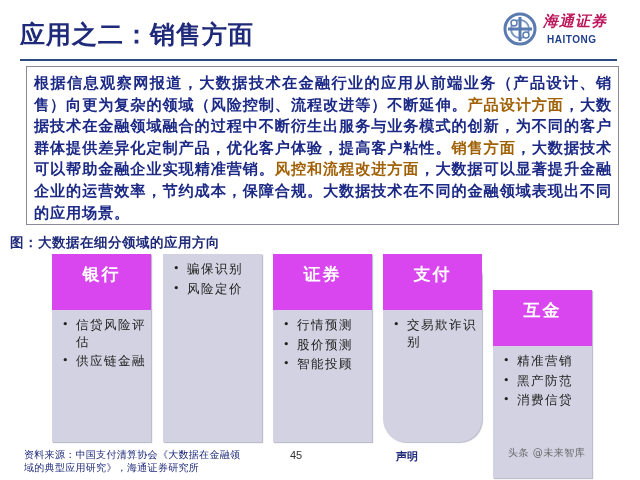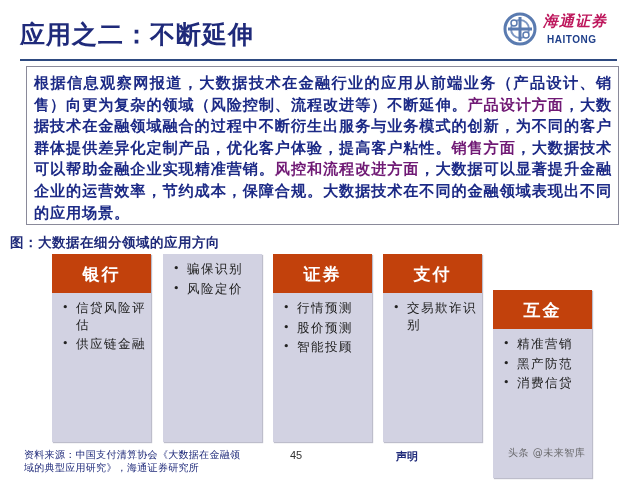--- a/index.html
+++ b/index.html
@@ -31,31 +31,31 @@
     .logo-en {
       position: absolute; left: 44px; top: 24px; font-size: 10px; font-weight: bold;
       color: #1f3f8a; font-family: "Liberation Sans", sans-serif; letter-spacing: 0.5px;
     }
     .textbox {
       position: absolute; left: 26px; top: 66px; width: 578px; height: 145px;
       border: 1.5px solid #8a8a9a; padding: 6px 6px 6px 7px;
       font-size: 15.2px; line-height: 21.6px; color: #1c2a86; font-weight: bold;
       letter-spacing: 0.8px; text-align: justify;
     }
-    .textbox .hl { color: #701a75; margin-top: 23px; }
+    .textbox .hl { color: #a16207; margin-top: 23px; }
     .fig-caption {
       position: absolute; left: 10px; top: 234px; font-size: 13.5px; font-weight: bold;
       color: #1f2a7a; letter-spacing: 0.5px;
     }
     .col {
       position: absolute; top: 254px; width: 99px; height: 188px;
       background: #d2d2e2; box-shadow: 1px 1px 1px #bdbdcb;
     }
     .col-head {
-      height: 39px; background: #c2410c; color: #ffffff;
+      height: 56px; background: #d946ef; color: #ffffff;
       font-size: 17px; font-weight: bold; text-align: center; line-height: 40px;
       letter-spacing: 2px;
     }
     .col-list {
       list-style: none; margin: 0; padding: 7px 4px 0 10px;
     }
     .col-list li {
       position: relative; padding-left: 14px; font-size: 12.5px; line-height: 16.5px;
       color: #222; margin-bottom: 3px; letter-spacing: 1.5px;
     }
@@ -75,21 +75,21 @@
       font-size: 11px; line-height: 15px; color: #1f2a7a; font-weight: bold;
     }
     .watermark {
       position: absolute; left: 508px; top: 446px; font-size: 10px; color: #555;
       font-family: "DejaVu Sans", sans-serif; opacity: 0.85; letter-spacing: 0.5px;
     }
   </style>
 </head>
 <body>
 
-<div class="title">应用之二：不断延伸</div>
+<div class="title">应用之二：销售方面</div>
 <div class="title-rule"></div>
 
 <div class="logo">
   <svg class="logo-emblem" viewBox="0 0 34 34">
     <circle cx="17" cy="17" r="15" fill="none" stroke="#5a7bb0" stroke-width="3"></circle>
     <circle cx="17" cy="17" r="9" fill="none" stroke="#7d98c4" stroke-width="2"></circle>
     <path d="M5 17 H29 M17 5 V29" stroke="#5a7bb0" stroke-width="3"></path>
     <circle cx="11" cy="11" r="3" fill="#ffffff" stroke="#5a7bb0" stroke-width="1.5"></circle>
     <circle cx="23" cy="23" r="3" fill="#ffffff" stroke="#5a7bb0" stroke-width="1.5"></circle>
   </svg>
@@ -120,21 +120,21 @@
 
 <div class="col" style="left:273px;">
   <div class="col-head">证券</div>
   <ul class="col-list">
     <li><span class="bullet">•</span><span>行情预测</span></li>
     <li><span class="bullet">•</span><span>股价预测</span></li>
     <li><span class="bullet">•</span><span>智能投顾</span></li>
   </ul>
 </div>
 
-<div class="col" style="left:383px;">
+<div class="col" style="left:383px;border-radius:23px;">
   <div class="col-head">支付</div>
   <ul class="col-list">
     <li><span class="bullet">•</span><span>交易欺诈识别</span></li>
   </ul>
 </div>
 
 <div class="col" style="left:493px;margin-top:36px;">
   <div class="col-head">互金</div>
   <ul class="col-list">
     <li><span class="bullet">•</span><span>精准营销</span></li>

